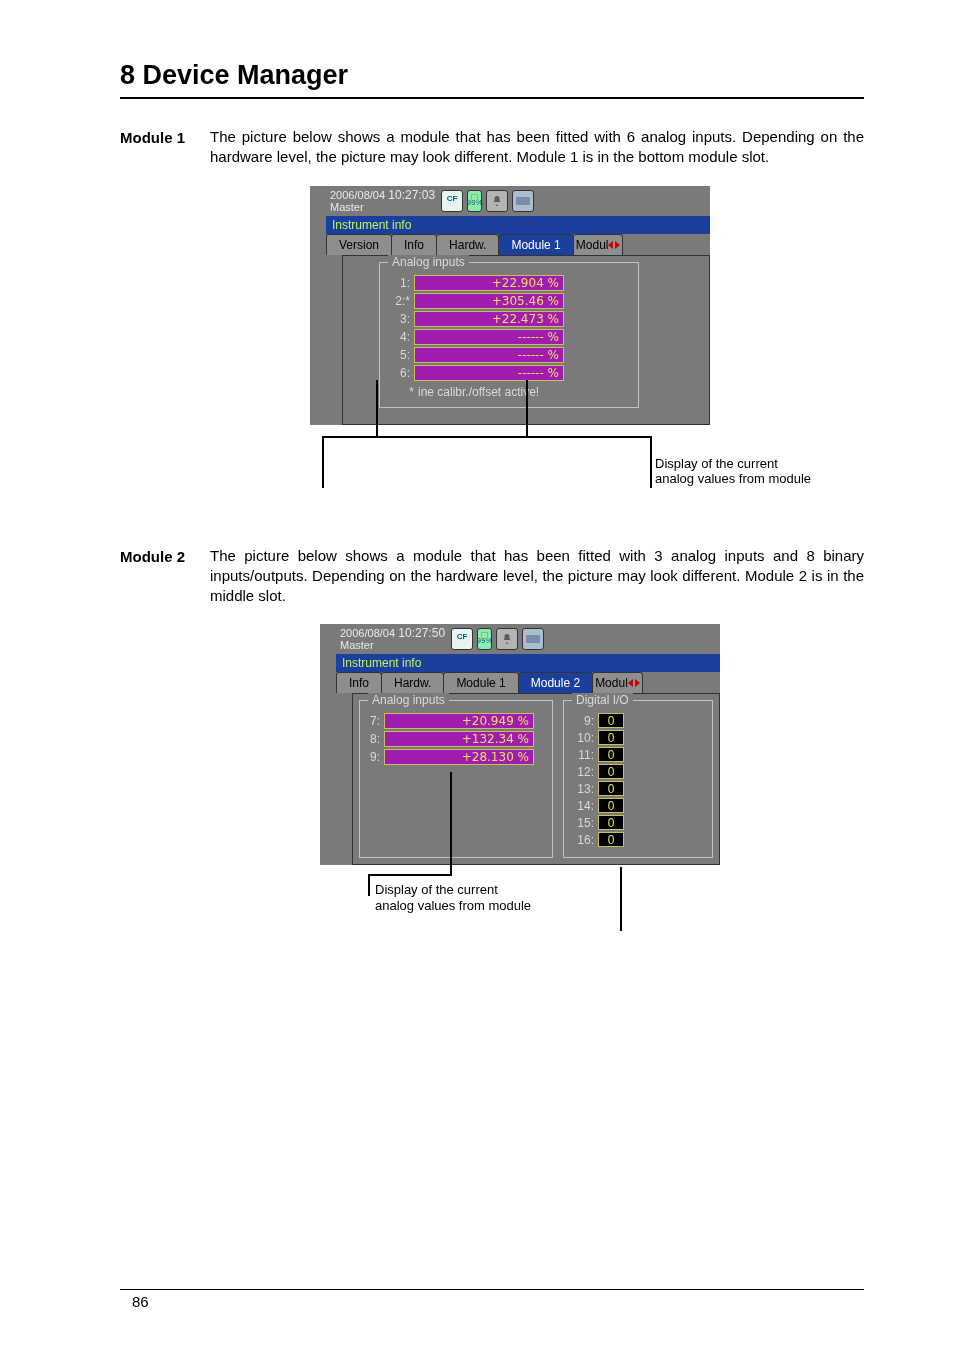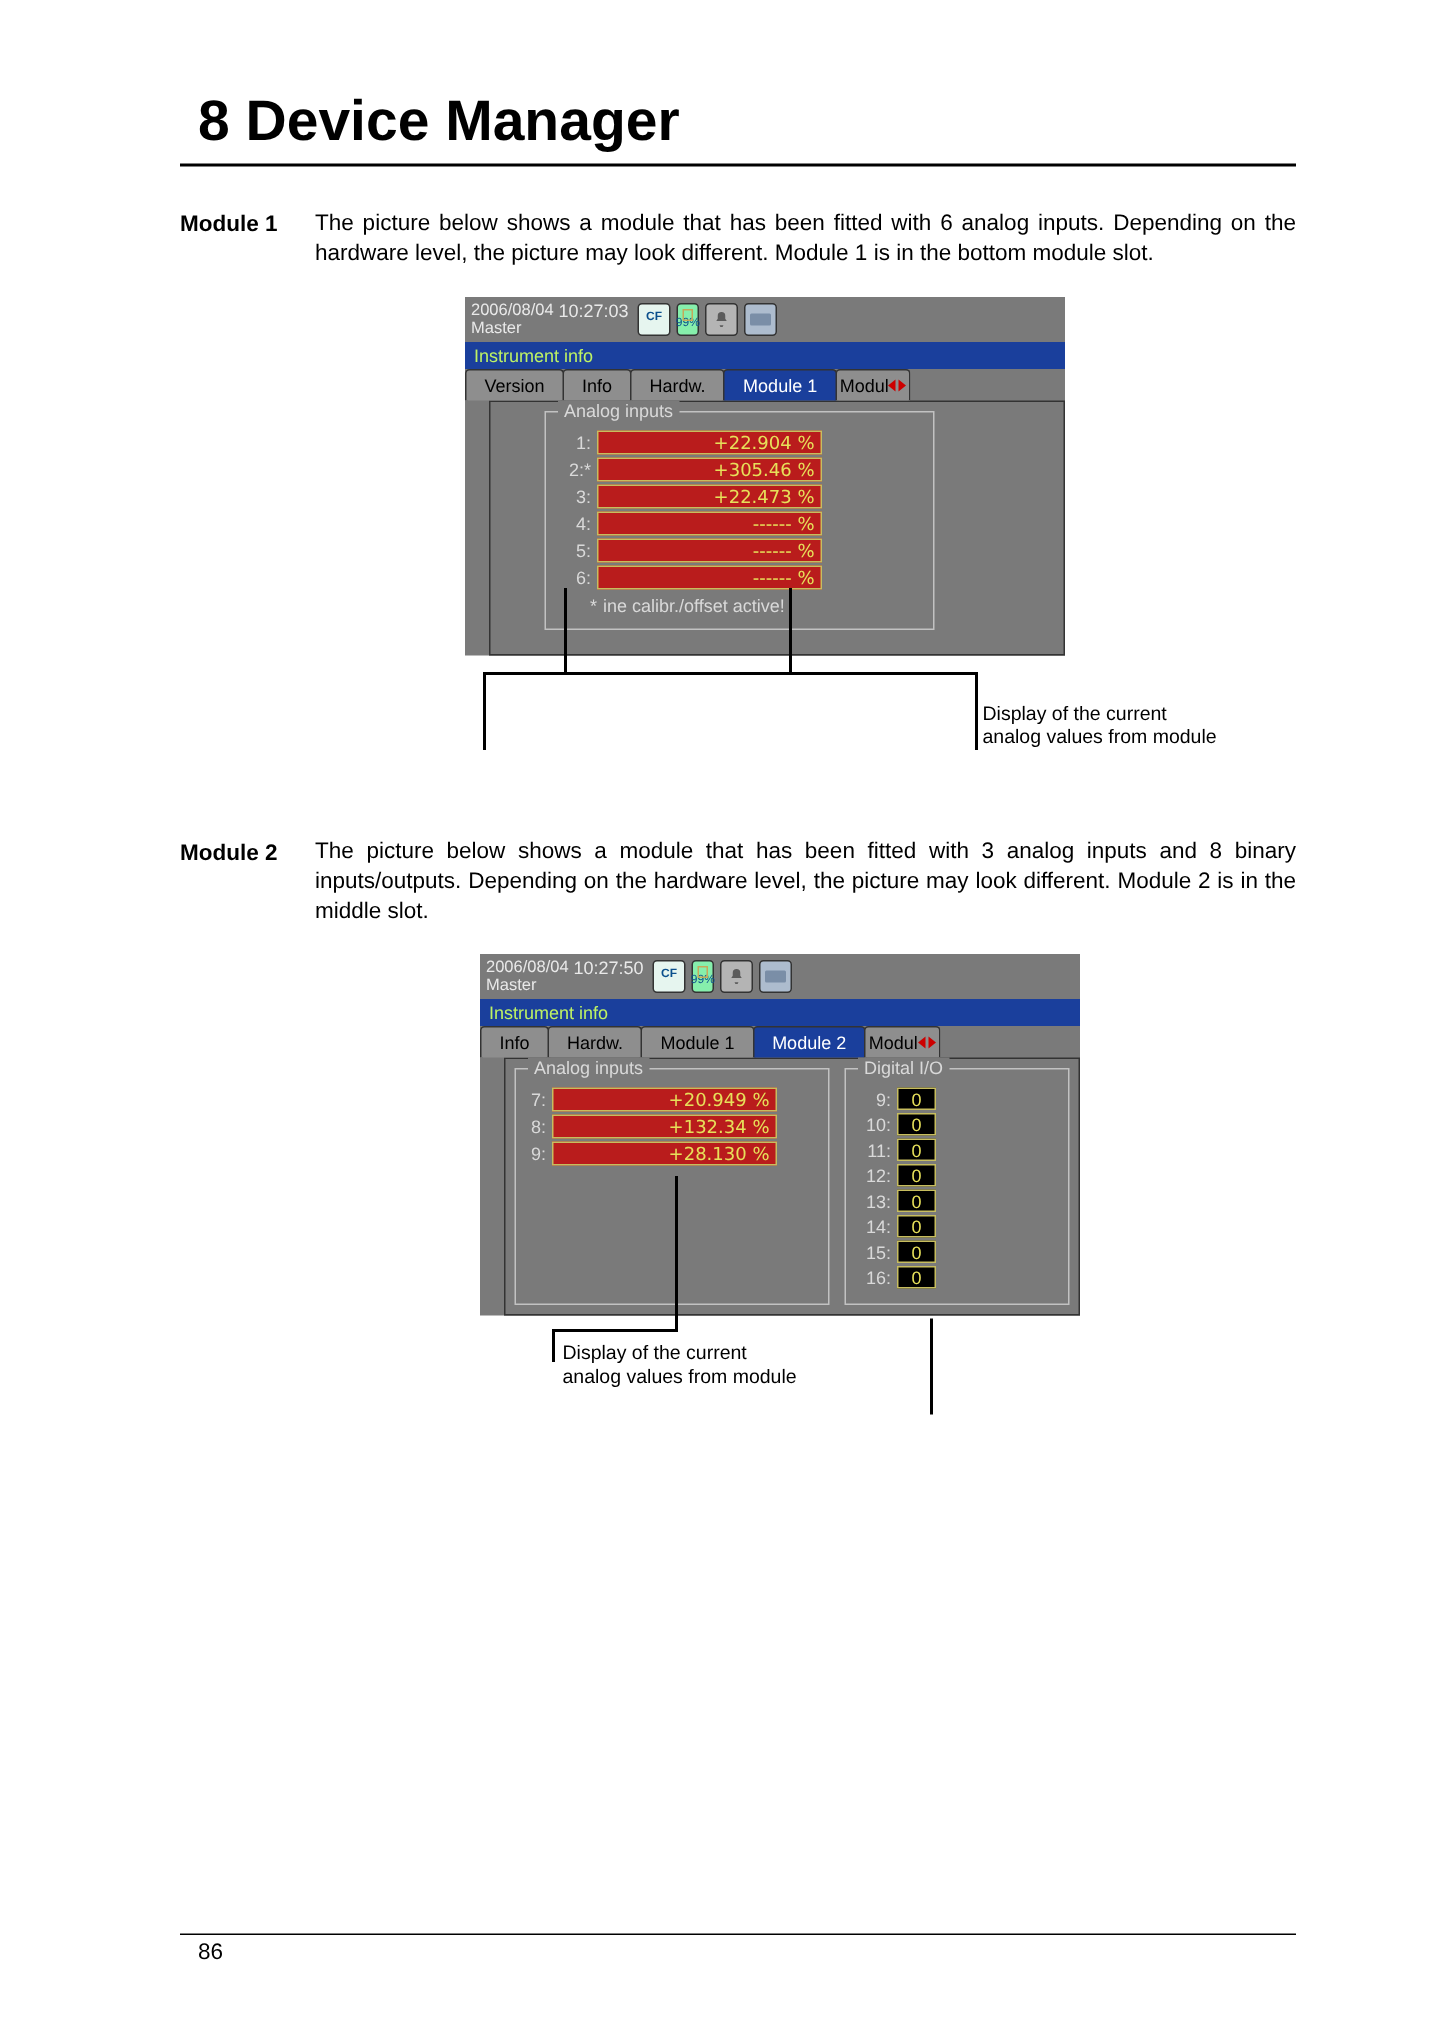--- a/index.html
+++ b/index.html
@@ -10,23 +10,23 @@
     color: #000;
   }
   .page {
     width: 954px;
     height: 1350px;
     box-sizing: border-box;
     padding: 60px 90px 40px 120px;
     position: relative;
   }
   .chapter-title {
-    font-size: 38px;
+    font-size: 27px;
     font-weight: bold;
-    margin: 0 0 6px 12px;
+    margin: 0 0 6px 0;
   }
   .hr {
     border: none;
     border-top: 2px solid #000;
     margin: 0 0 28px 0;
   }
   .section {
     display: flex;
     align-items: flex-start;
     margin-bottom: 18px;
@@ -48,20 +48,21 @@
     position: relative;
     margin-left: 190px;
     margin-bottom: 40px;
   }
   
   .panel {
     width: 400px;
     background: #7a7a7a;
     font-size: 12px;
     line-height: 14px;
+    padding-left: 16px;
   }
   .panel, .panel * { box-sizing: border-box; }
   .topbar {
     display: flex;
     align-items: center;
     height: 30px;
     padding: 0 4px;
     background: #7a7a7a;
     color: #e9e9e9;
   }
@@ -204,21 +205,21 @@
     width: 26px;
     text-align: right;
     color: #d9d9d9;
     font-size: 12px;
     padding-right: 4px;
   }
   .ai-box {
     width: 150px;
     height: 16px;
     border: 1px solid #c7bd5e;
-    background: #b91c1c;
+    background: #a21caf;
     color: #e7e05a;
     font-size: 12px;
     text-align: right;
     padding: 0 4px;
     font-family: "DejaVu Sans", Arial, sans-serif;
     white-space: pre;
   }
   .note-row {
     color: #d9d9d9;
     font-size: 12px;

